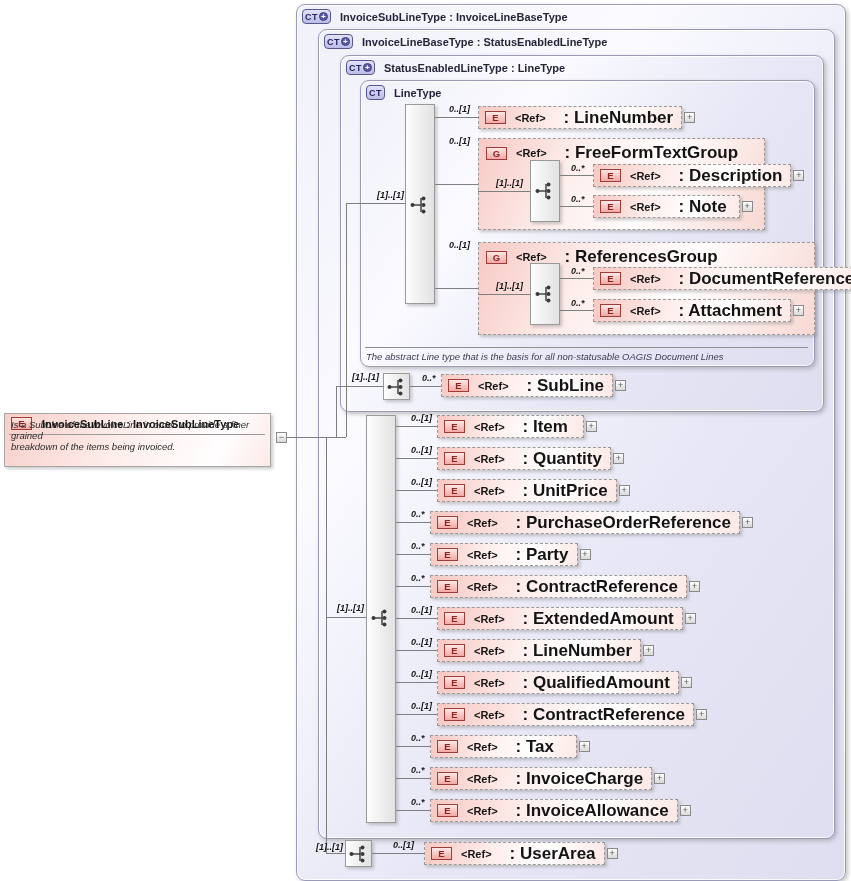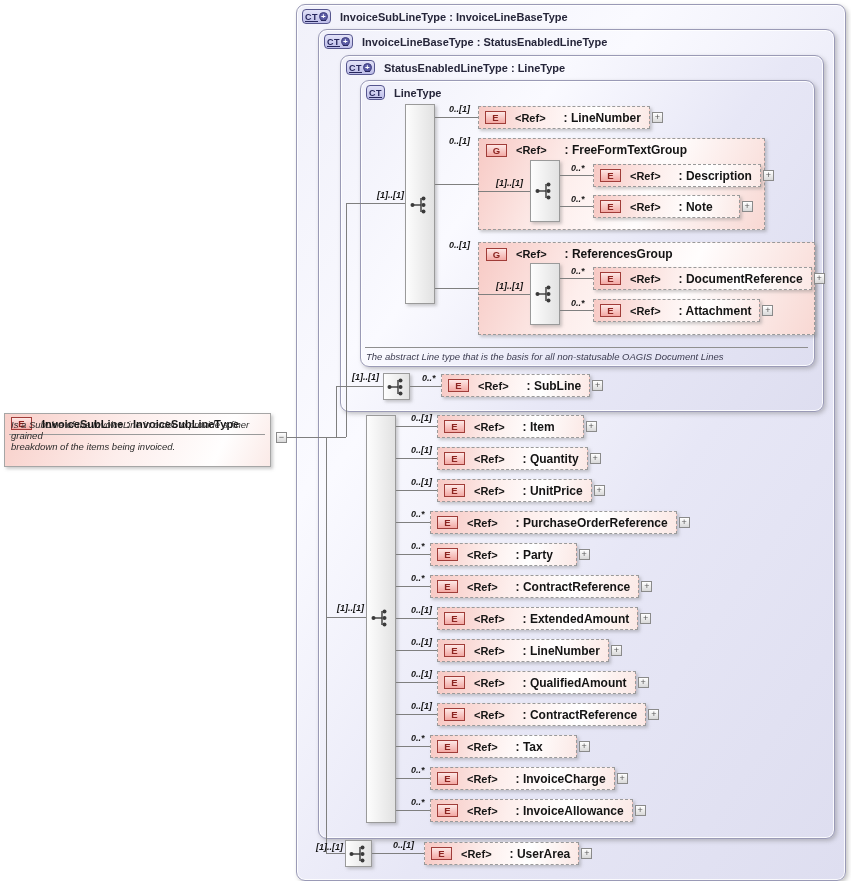--- a/index.html
+++ b/index.html
@@ -9,21 +9,21 @@
   .ct-box{position:absolute;border:1px solid var(--box-border,#9a9ab6);border-radius:9px;
     background:linear-gradient(125deg,#f1f1fa 0%,#fafaff 30%,#e7e7f6 62%,#dedef0 100%);
     box-shadow:2px 2px 4px rgba(110,110,110,.4), inset 0 0 0 1px rgba(255,255,255,.85);}
   .box1{left:296px;top:4px;width:548px;height:875px;}
   .box2{left:318px;top:29px;width:515px;height:808px;}
   .box3{left:340px;top:55px;width:482px;height:355px;}
   .box4{left:360px;top:80px;width:453px;height:285px;}
   .ct-header{position:absolute;left:5px;top:4px;display:flex;align-items:center;gap:9px;}
   .ct-badge{height:13px;display:inline-flex;align-items:center;border:1px solid var(--ct-border,#56568e);
     border-radius:4px;padding:0 2px;background:linear-gradient(#e3e3f8,#bcbce8);
-    font-size:9px;font-weight:bold;color:var(--ct-text,#26265c);letter-spacing:.5px;text-decoration:underline;}
+    font-size:9px;font-weight:bold;color:var(--ct-text,#26265c);letter-spacing:.5px;}
   .ct-plus{width:9px;height:9px;border-radius:50%;background:#5b5ba6;border:1px solid #3f3f7e;
     color:#fff;font-size:8px;line-height:8px;text-align:center;font-weight:bold;margin-left:1px;box-sizing:border-box;}
   .ct-title{font-size:11px;font-weight:bold;color:var(--text-dark,#26263a);white-space:nowrap;}
   
   .cline{position:absolute;background:var(--line-grey,#7f7f7f);}
   
   .occ{position:absolute;font-size:9px;font-style:italic;font-weight:bold;color:#141414;white-space:nowrap;line-height:10px;text-align:right;}
   
   .seq-bar{position:absolute;width:30px;border:1px solid #9a9a9a;box-sizing:border-box;
     background:linear-gradient(to right,#fdfdfd,#e2e2e2);box-shadow:2px 2px 3px rgba(110,110,110,.35);}
@@ -37,21 +37,21 @@
   
   .el-row{position:absolute;display:flex;align-items:center;height:23px;}
   .el-box{display:flex;align-items:center;height:23px;box-sizing:border-box;padding:0 8px 0 6px;
     border:1px dashed #9a9a9a;white-space:nowrap;
     background:linear-gradient(100deg,#f7c9c4 0%,#fdeeec 38%,#ffffff 68%,#fbe9e6 100%);
     box-shadow:2px 2px 3px rgba(110,110,110,.35);}
   .badge{width:21px;height:13px;flex:0 0 auto;display:flex;align-items:center;justify-content:center;
     font-size:9.5px;font-weight:bold;color:var(--badge-red,#8c2420);border:1px solid var(--el-border,#a03c38);
     background:linear-gradient(#fde8e6,#f3a9a4);box-sizing:border-box;}
   .ref{font-weight:bold;font-size:11px;margin-left:9px;color:#141414;}
-  .el-name{font-weight:bold;font-size:12px;margin-left:18px;color:#141414;min-width:52px;}
+  .el-name{font-weight:bold;font-size:17px;margin-left:18px;color:#141414;min-width:52px;}
   .plus-box{width:11px;height:11px;flex:0 0 auto;margin-left:2px;border:1px solid #8a8a8a;box-sizing:border-box;
     background:linear-gradient(#ffffff,#d9d9d9);font-size:9px;line-height:8px;text-align:center;color:#5a5a5a;}
   
   .group-box{position:absolute;border:1px dashed #9a9a9a;box-sizing:border-box;
     background:linear-gradient(115deg,#f7c9c4 0%,#fdeeec 32%,#fffdfd 60%,#f8d8d3 100%);
     box-shadow:2px 2px 3px rgba(110,110,110,.35);}
   .group-header{position:absolute;left:7px;top:4px;display:flex;align-items:center;white-space:nowrap;}
   
   .lt-sep{position:absolute;left:365px;top:347px;width:443px;height:1px;background:#8f8f8f;}
   .lt-ann{position:absolute;left:366px;top:351px;width:440px;font-size:9.5px;font-style:italic;

